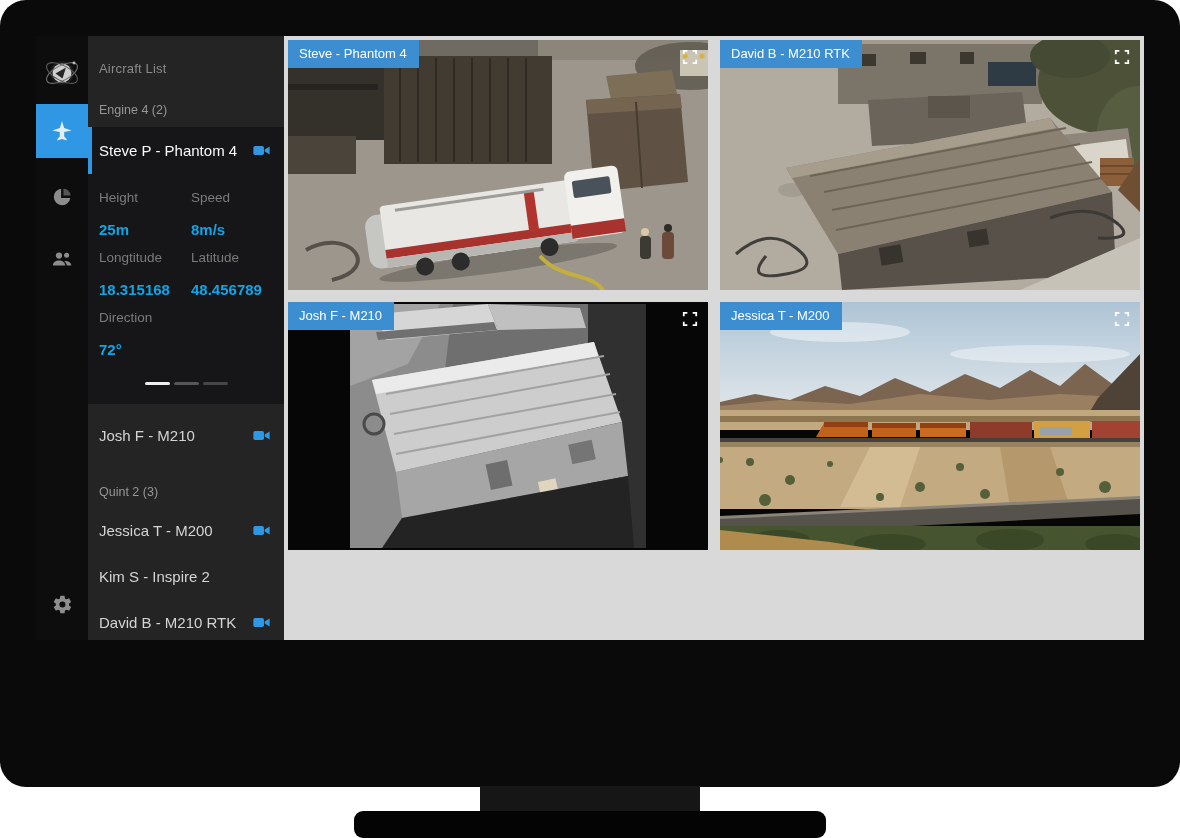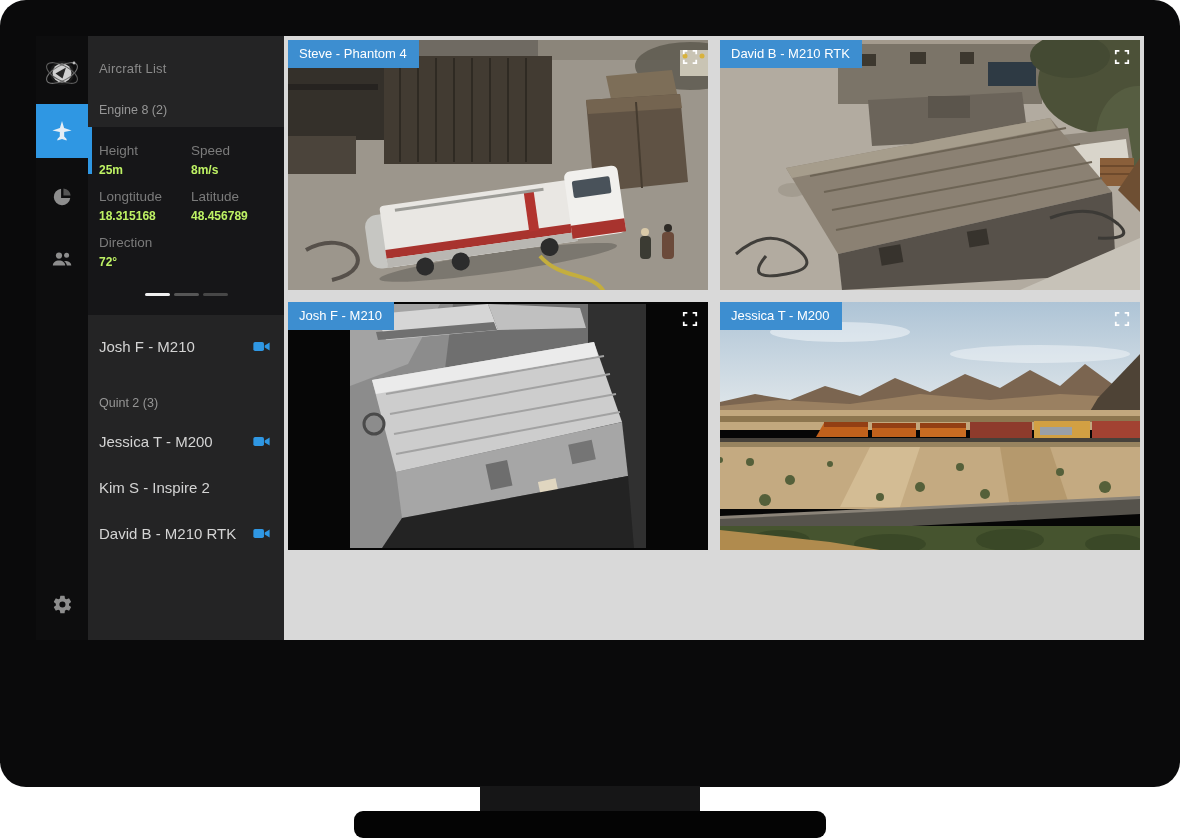--- a/index.html
+++ b/index.html
@@ -25,21 +25,21 @@
 
   
   .sidebar { width:196px; background:#242425; color:#d8d8d8; flex-shrink:0; position:relative; }
   .sb-title { padding:25px 12px 0 11px; font-size:13px; color:#8a8a8a; letter-spacing:.2px; }
   .sb-group { padding:0 12px 0 11px; margin-top:27px; font-size:12.5px; color:#969696; }
   .sel-block { margin-top:10px; background:#161618; position:relative; padding-bottom:4px; }
   .sel-indicator { position:absolute; left:0; top:0; width:4px; height:47px; background:#2f97e3; }
   .sel-row { height:47px; display:flex; align-items:center; justify-content:space-between; padding:0 14px 0 11px; font-size:15px; color:#fafafa; cursor:pointer; }
   .details { display:grid; grid-template-columns:92px 92px; padding:4px 8px 0 11px; }
   .dt-label { font-size:13.5px; color:#7b7b7b; margin-top:12px; }
-  .dt-value { font-size:12px; font-weight:700; color:#bef264; margin-top:5px; }
+  .dt-value { font-size:15px; font-weight:700; color:#0ea5e9; margin-top:16px; }
   .dashes { display:flex; justify-content:center; gap:4px; padding:24px 0 15px 0; }
   .dash { width:25px; height:3px; border-radius:2px; cursor:pointer; }
   .dash.on { background:#efefef; }
   .dash.d1 { background:#565656; }
   .dash.d2 { background:#474747; }
   .sb-item { height:46px; display:flex; align-items:center; justify-content:space-between; padding:0 14px 0 11px; font-size:15px; color:#d4d4d4; cursor:pointer; }
   .sb-item.first { margin-top:8px; }
   .cam { width:17px; height:13px; flex-shrink:0; cursor:pointer; }
 
   
@@ -102,24 +102,31 @@
       <div class="rail-settings">
         <svg width="21" height="21" viewBox="0 0 24 24">
           <path fill="#8d8d8d" d="M19.4 13c.04-.33.06-.66.06-1s-.02-.67-.06-1l2.1-1.65a.5.5 0 0 0 .12-.64l-2-3.46a.5.5 0 0 0-.61-.22l-2.49 1a7.3 7.3 0 0 0-1.73-1l-.38-2.61A.5.5 0 0 0 13.92 2h-4a.5.5 0 0 0-.5.42l-.37 2.61c-.63.26-1.21.6-1.74 1l-2.48-1a.5.5 0 0 0-.61.22l-2 3.46a.5.5 0 0 0 .12.64L4.44 11c-.04.33-.06.66-.06 1s.02.67.06 1l-2.1 1.65a.5.5 0 0 0-.12.64l2 3.46c.14.24.42.33.61.22l2.49-1c.53.4 1.11.74 1.73 1l.38 2.61c.04.24.25.42.5.42h4c.25 0 .46-.18.5-.42l.38-2.61c.62-.26 1.2-.6 1.73-1l2.49 1c.23.09.5 0 .61-.22l2-3.46a.5.5 0 0 0-.12-.64zM11.92 15.5a3.5 3.5 0 1 1 0-7 3.5 3.5 0 0 1 0 7z"></path>
         </svg>
       </div>
     </div>
 
     <div class="sidebar">
       <div class="sb-title">Aircraft List</div>
 
-      <div class="sb-group">Engine 8 (2)</div>
+      <div class="sb-group">Engine 4 (2)</div>
 
       <div class="sel-block">
         <div class="sel-indicator"></div>
+        <div class="sel-row">
+          <span>Steve P - Phantom 4</span>
+          <svg class="cam" viewBox="0 0 24 18">
+            <rect x="0.5" y="2.5" width="15" height="13" rx="2.5" fill="#2f97e3"></rect>
+            <path d="M16.5 7.5 L23.5 3.5 V14.5 L16.5 10.5 Z" fill="#2f97e3"></path>
+          </svg>
+        </div>
 
         <div class="details">
           <div class="dt-label">Height</div>
           <div class="dt-label">Speed</div>
           <div class="dt-value">25m</div>
           <div class="dt-value">8m/s</div>
           <div class="dt-label">Longtitude</div>
           <div class="dt-label">Latitude</div>
           <div class="dt-value">18.315168</div>
           <div class="dt-value">48.456789</div>

